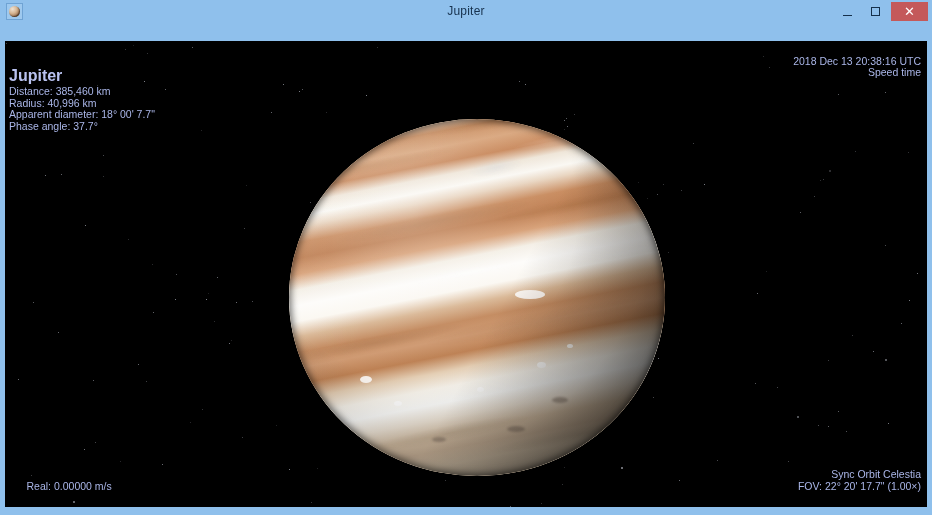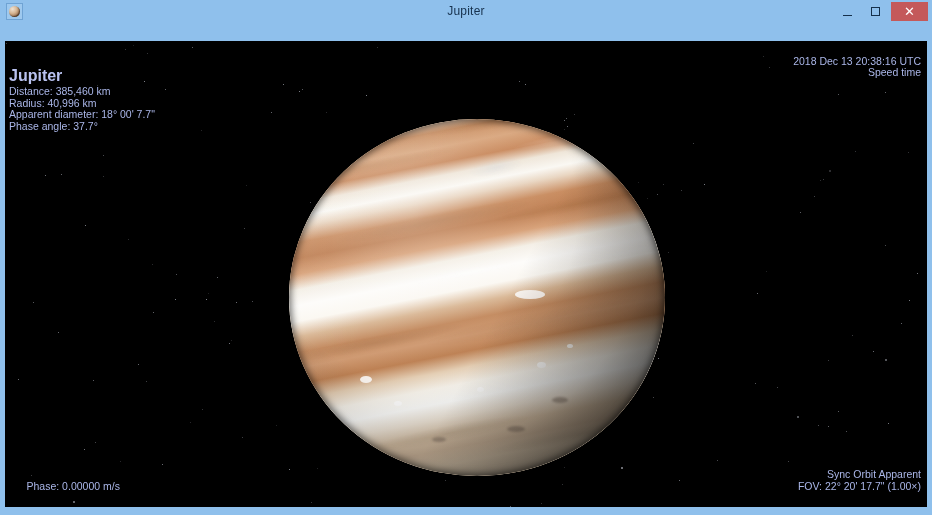--- a/index.html
+++ b/index.html
@@ -497,22 +497,22 @@
 <span>Apparent diameter: 18° 00' 7.7"</span>
 <span>Phase angle: 37.7°</span>
     </div>
 
     <div class="hud" id="hud-time">
       <span>2018 Dec 13 20:38:16 UTC</span>
 <span>Speed time</span>
     </div>
 
     <div class="hud" id="hud-target">
-      <span>Sync Orbit Apparent</span>
+      <span>Sync Orbit Celestia</span>
 <span>FOV: 22° 20' 17.7" (1.00×)</span>
     </div>
 
     <div class="hud" id="hud-speed">
-      <span>Phase: 0.00000 m/s</span>
+      <span>Real: 0.00000 m/s</span>
     </div>
 
   </div>
 </div>
 
 </body></html>

